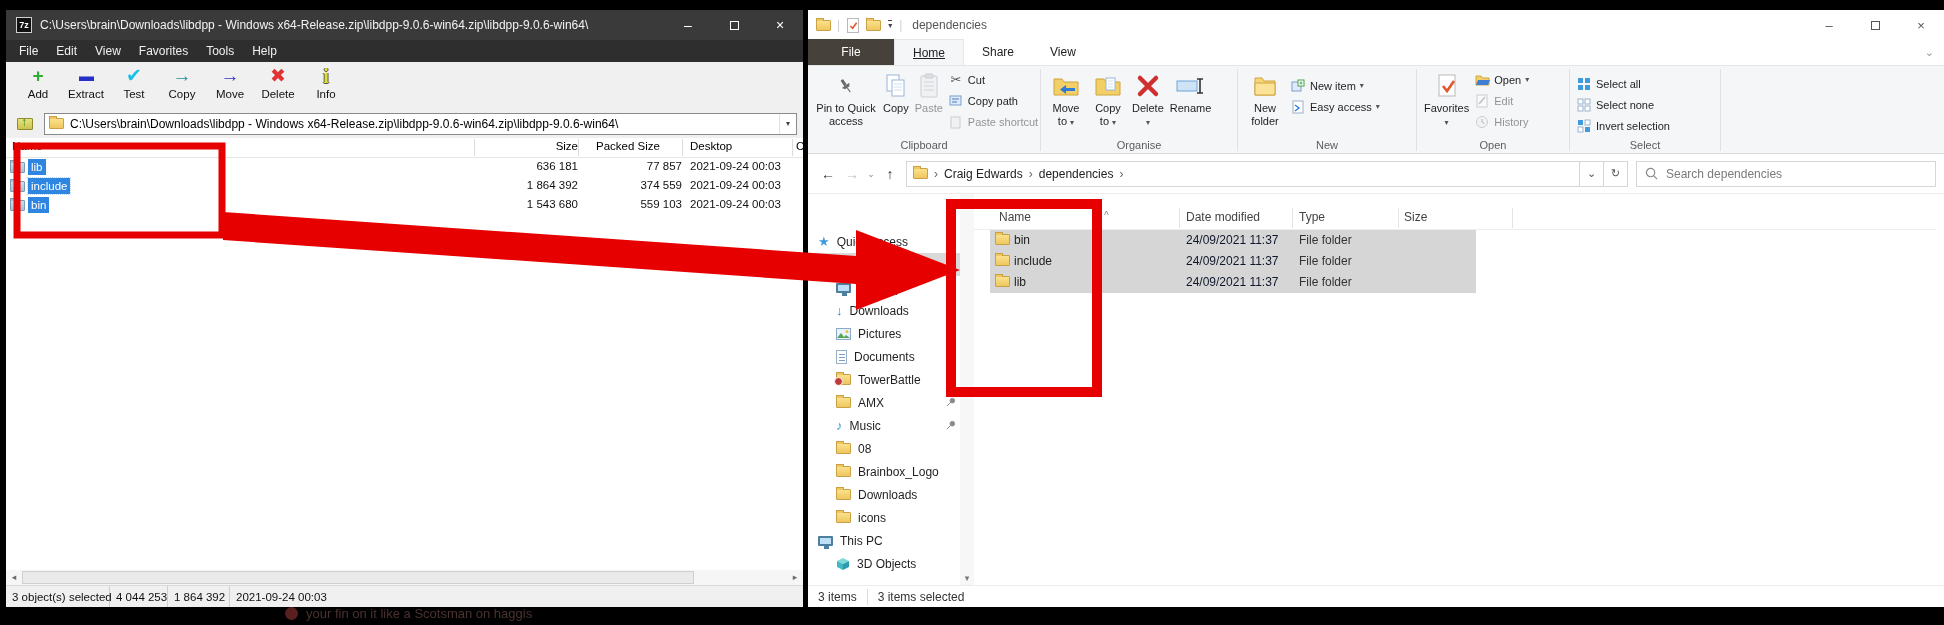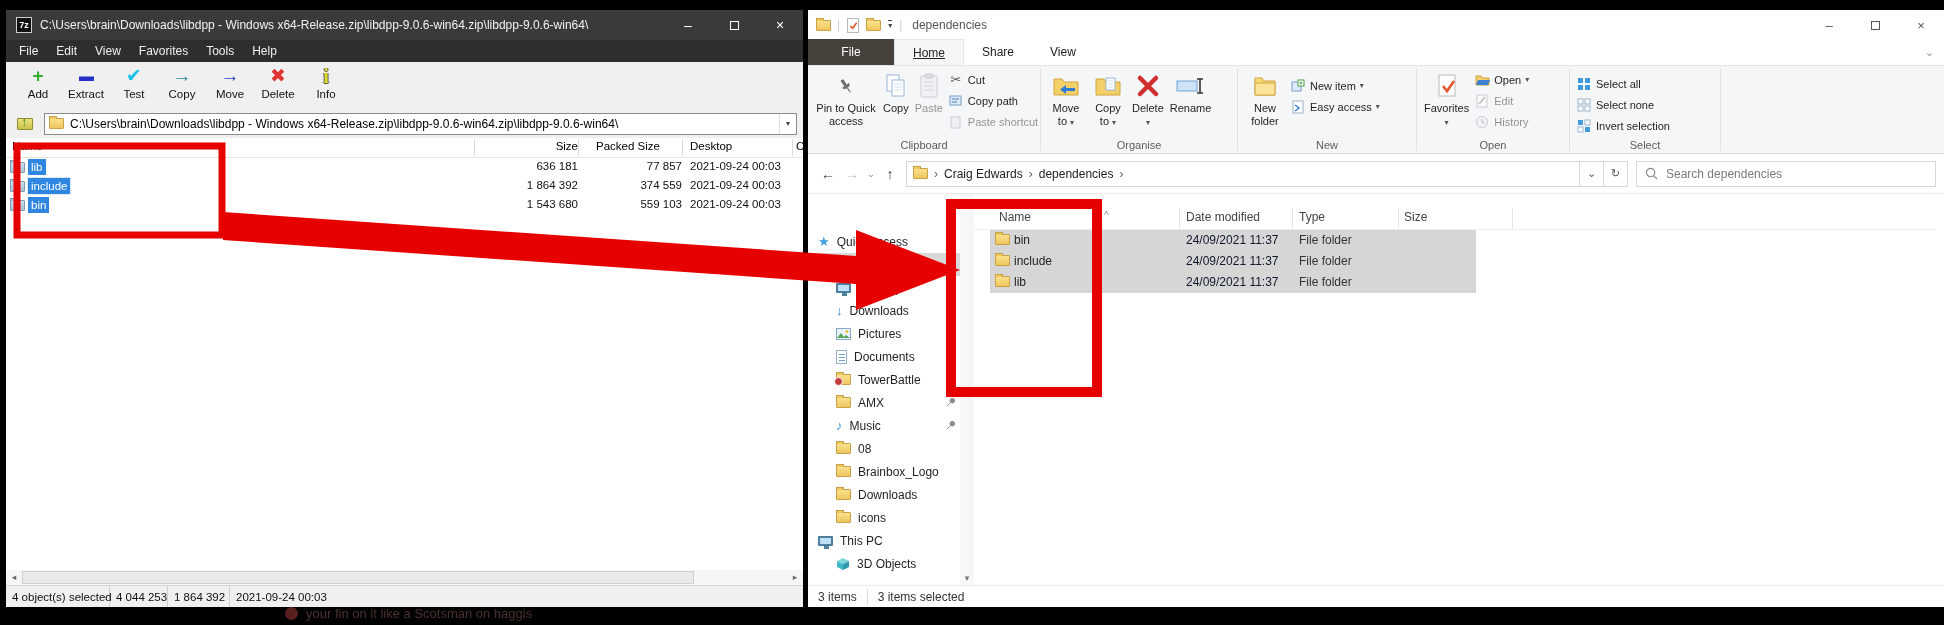--- a/index.html
+++ b/index.html
@@ -245,21 +245,21 @@
      <span class="col-mod">2021-09-24 00:03</span>
    </div>
         </div>
     </div>
     <div class="szhscroll">
       <span class="szsarrow">◂</span>
       <span class="szthumb"></span>
       <span class="szsarrow szsright">▸</span>
     </div>
     <div class="szstatus" id="szstatus">
-        <span class="szseg">4 object(s) selected</span>
+        <span class="szseg">3 object(s) selected</span>
         <span class="szseg">4 044 253</span>
         <span class="szseg">1 864 392</span>
         <span class="szseg">2021-09-24 00:03</span>
       </div>
   </div>
 
   <div class="exwin">
     <div class="extitle">
       <span class="foldy"></span>
       <span class="qat">

